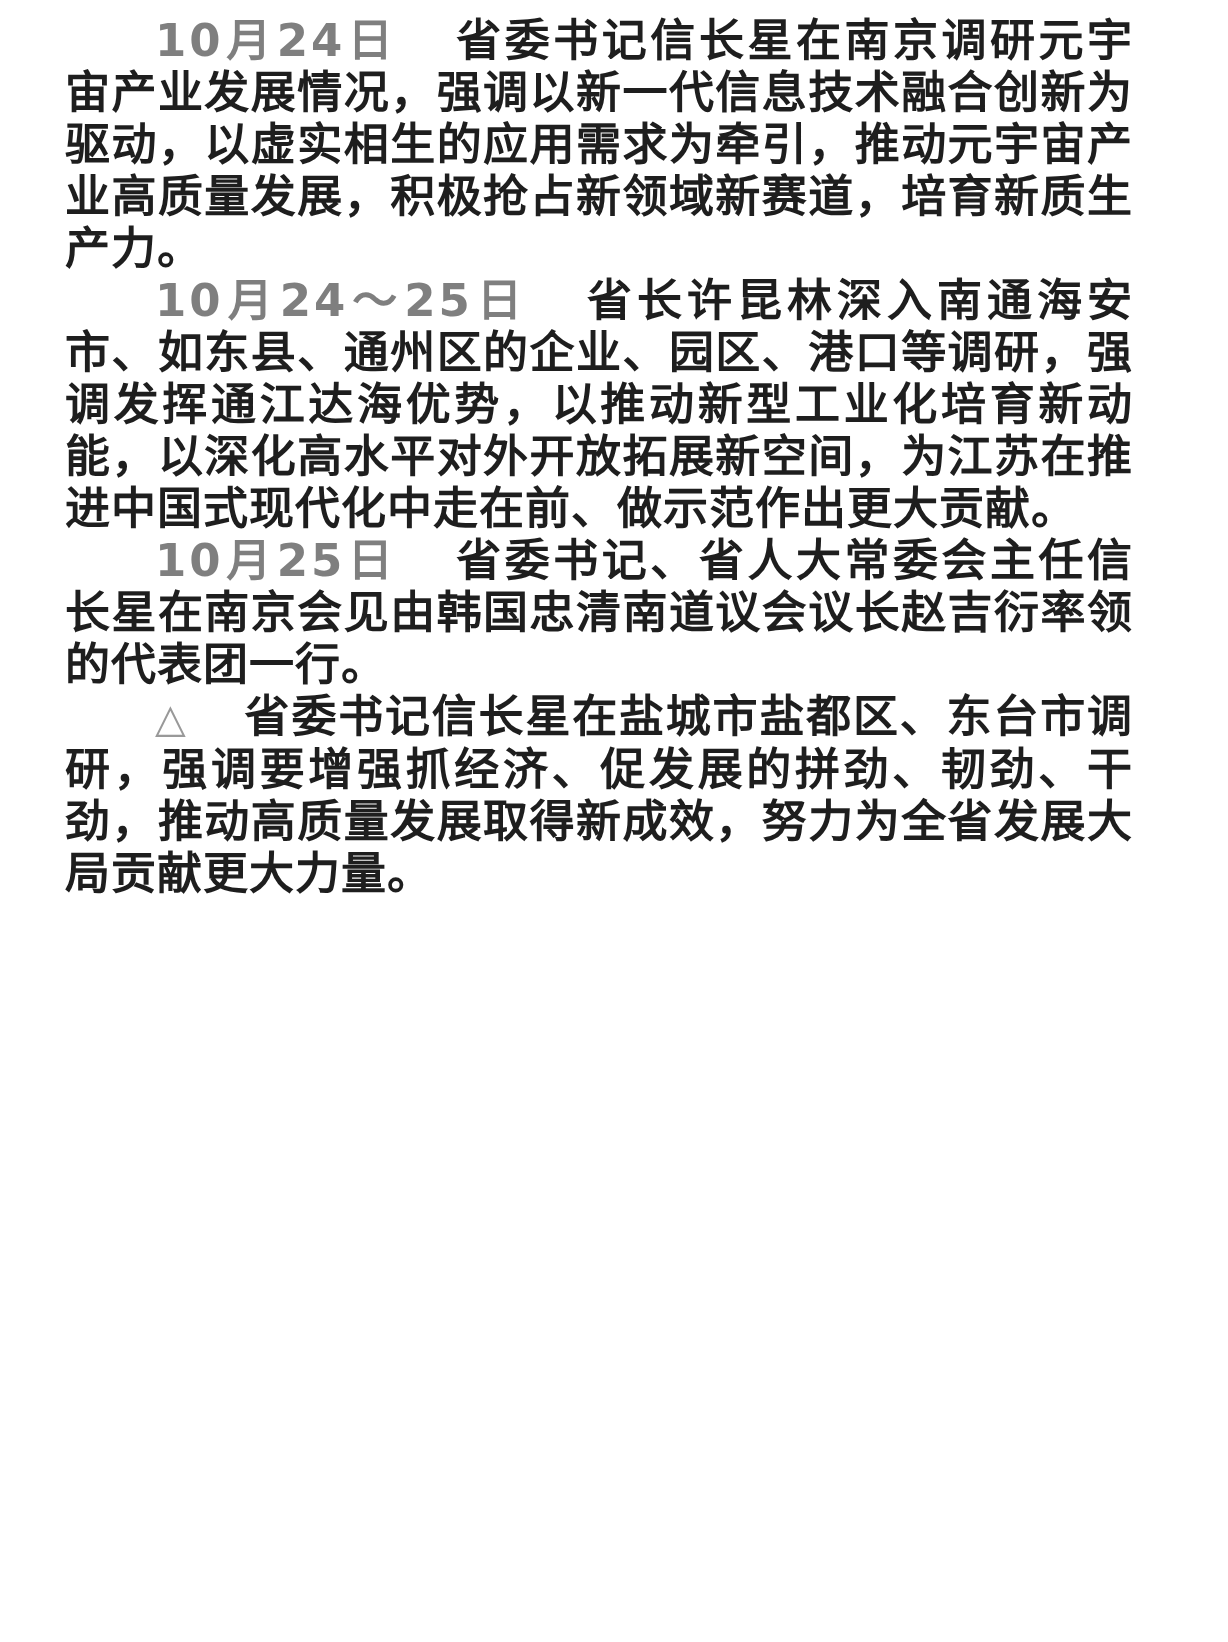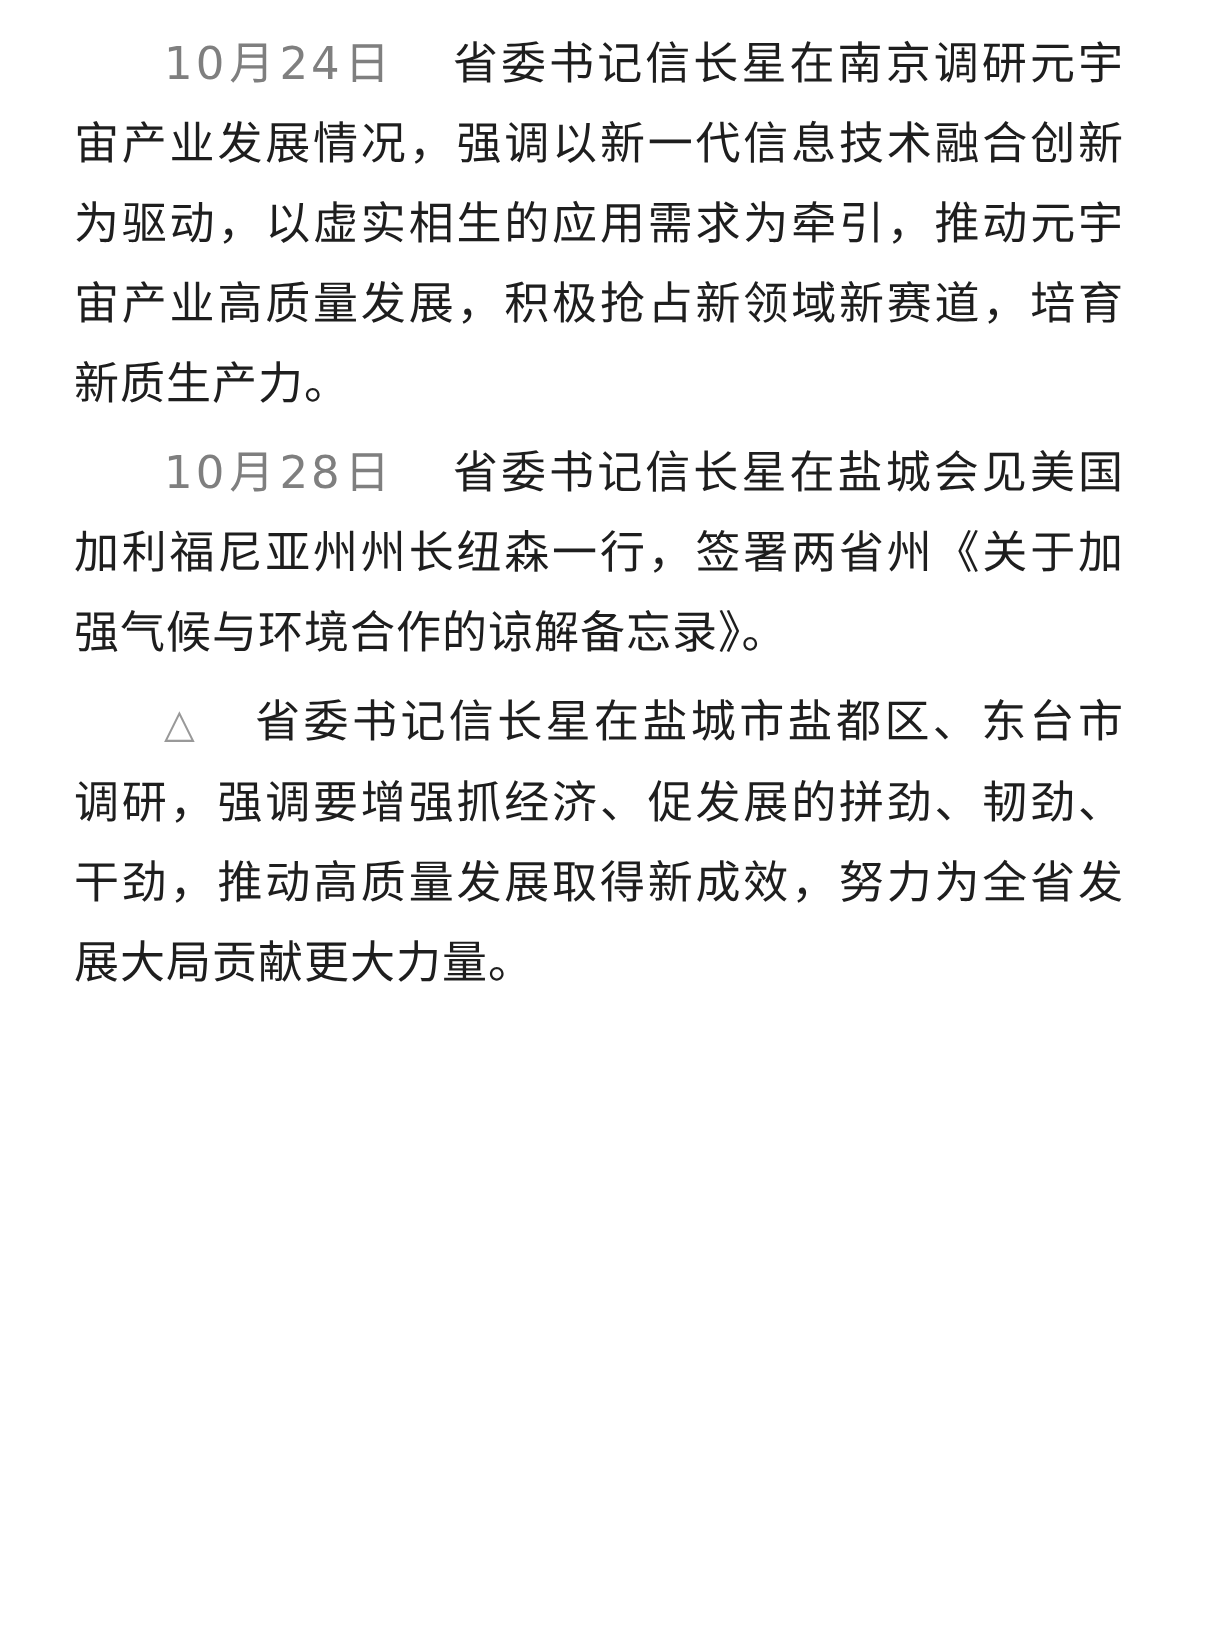--- a/index.html
+++ b/index.html
@@ -14,50 +14,52 @@
     background: var(--page-bg, #ffffff);
     overflow: hidden;
   }
   .content {
     position: absolute;
     left: 65px;
     top: 15px;
     width: 1068px;
   }
   .entry {
-    margin: 9px;
+    margin: 0;
     padding: 0;
     font-family: "Liberation Serif", "DejaVu Serif", serif;
     font-size: 45px;
-    line-height: 80px;
+    line-height: 52px;
     color: var(--text-color, #1e1e1e);
     text-align: justify;
     text-justify: inter-character;
     text-indent: 2em;
     letter-spacing: 1px;
+    font-weight: bold;
   }
   .marker {
     font-family: "DejaVu Sans", "Liberation Sans", sans-serif;
     color: var(--date-color, #7f7f7f);
     letter-spacing: 3px;
     margin-right: 58px;
   }
   .marker.triangle {
     color: var(--triangle-color, #999999);
     font-size: 40px;
     letter-spacing: 0;
   }
 </style>
 </head>
 <body>
 
 <div class="page">
   <div class="content" id="entries">
   <p class="entry"><span class="marker">10月24日</span><span class="entry-body">省委书记信长星在南京调研元宇宙产业发展情况，强调以新一代信息技术融合创新为驱动，以虚实相生的应用需求为牵引，推动元宇宙产业高质量发展，积极抢占新领域新赛道，培育新质生产力。</span></p>
 
+  <p class="entry"><span class="marker">10月24～25日</span><span class="entry-body">省长许昆林深入南通海安市、如东县、通州区的企业、园区、港口等调研，强调发挥通江达海优势，以推动新型工业化培育新动能，以深化高水平对外开放拓展新空间，为江苏在推进中国式现代化中走在前、做示范作出更大贡献。</span></p>
+
+  <p class="entry"><span class="marker">10月25日</span><span class="entry-body">省委书记、省人大常委会主任信长星在南京会见由韩国忠清南道议会议长赵吉衍率领的代表团一行。</span></p>
 
 
-
-  <p class="entry"><span class="marker">10月28日</span><span class="entry-body">省委书记信长星在盐城会见美国加利福尼亚州州长纽森一行，签署两省州《关于加强气候与环境合作的谅解备忘录》。</span></p>
 
   <p class="entry"><span class="marker triangle">△</span><span class="entry-body">省委书记信长星在盐城市盐都区、东台市调研，强调要增强抓经济、促发展的拼劲、韧劲、干劲，推动高质量发展取得新成效，努力为全省发展大局贡献更大力量。</span></p>
 </div>
 </div>
 
 </body></html>

